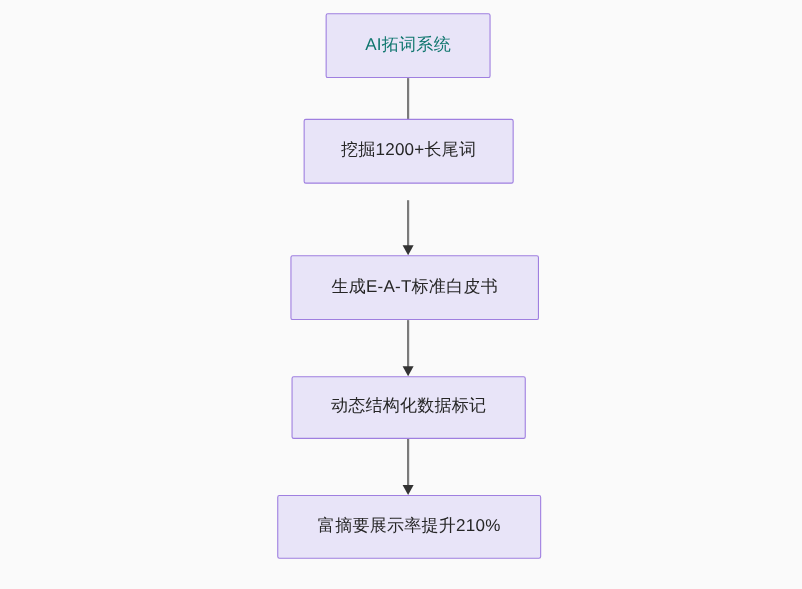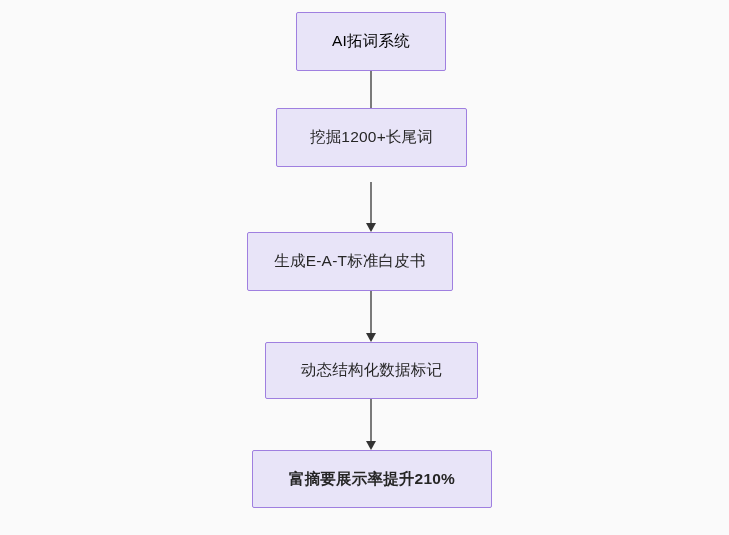--- a/index.html
+++ b/index.html
@@ -69,29 +69,29 @@
   </div>
   <div class="edge" style="left: 370px; top: 291px; height: 51px;">
     <div class="edge-line" style="height: 43px; background: rgb(122, 122, 122);"></div>
     <div class="edge-head" style="top: 42px; border-top-color: rgb(51, 51, 51);"></div>
   </div>
   <div class="edge" style="left: 370px; top: 399px; height: 51px;">
     <div class="edge-line" style="height: 43px; background: rgb(122, 122, 122);"></div>
     <div class="edge-head" style="top: 42px; border-top-color: rgb(51, 51, 51);"></div>
   </div>
 
-  <div class="node" style="left: 296px; top: 12px; width: 150px; height: 59px; background: rgb(232, 228, 248); border-color: rgb(159, 127, 224); color: #000000;">
+  <div class="node" style="left: 296px; top: 12px; width: 150px; height: 59px; background: rgb(232, 228, 248); border-color: rgb(159, 127, 224); color: #0f766e;">
     <span>AI拓词系统</span>
   </div>
   <div class="node" style="left: 276px; top: 108px; width: 191px; height: 59px; background: rgb(232, 228, 248); border-color: rgb(159, 127, 224); color: rgb(38, 38, 38);">
     <span>挖掘1200+长尾词</span>
   </div>
-  <div class="node" style="left: 247px; top: 232px; width: 206px; height: 59px; background: rgb(232, 228, 248); border-color: rgb(159, 127, 224); color: rgb(38, 38, 38);">
+  <div class="node" style="left: 264px; top: 232px; width: 226px; height: 59px; background: rgb(232, 228, 248); border-color: rgb(159, 127, 224); color: rgb(38, 38, 38);">
     <span>生成E-A-T标准白皮书</span>
   </div>
   <div class="node" style="left: 265px; top: 342px; width: 213px; height: 57px; background: rgb(232, 228, 248); border-color: rgb(159, 127, 224); color: rgb(38, 38, 38); text-align: center;">
     <span>动态结构化数据标记</span>
   </div>
-  <div class="node" style="left: 252px; top: 450px; width: 240px; height: 58px; background: rgb(232, 228, 248); border-color: rgb(159, 127, 224); color: rgb(38, 38, 38); font-weight: bold;">
+  <div class="node" style="left: 252px; top: 450px; width: 240px; height: 58px; background: rgb(232, 228, 248); border-color: rgb(159, 127, 224); color: rgb(38, 38, 38);">
     <span>富摘要展示率提升210%</span>
   </div>
 
 </div>
 
 </body></html>

